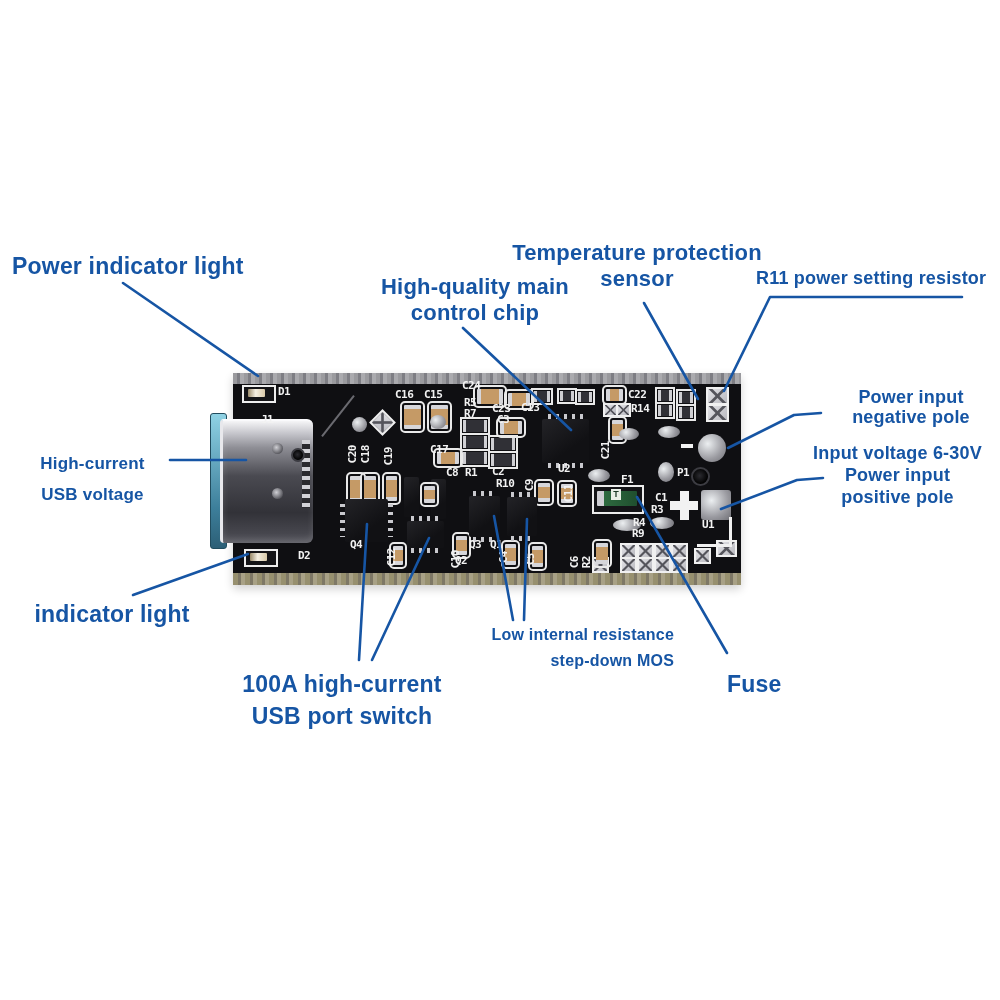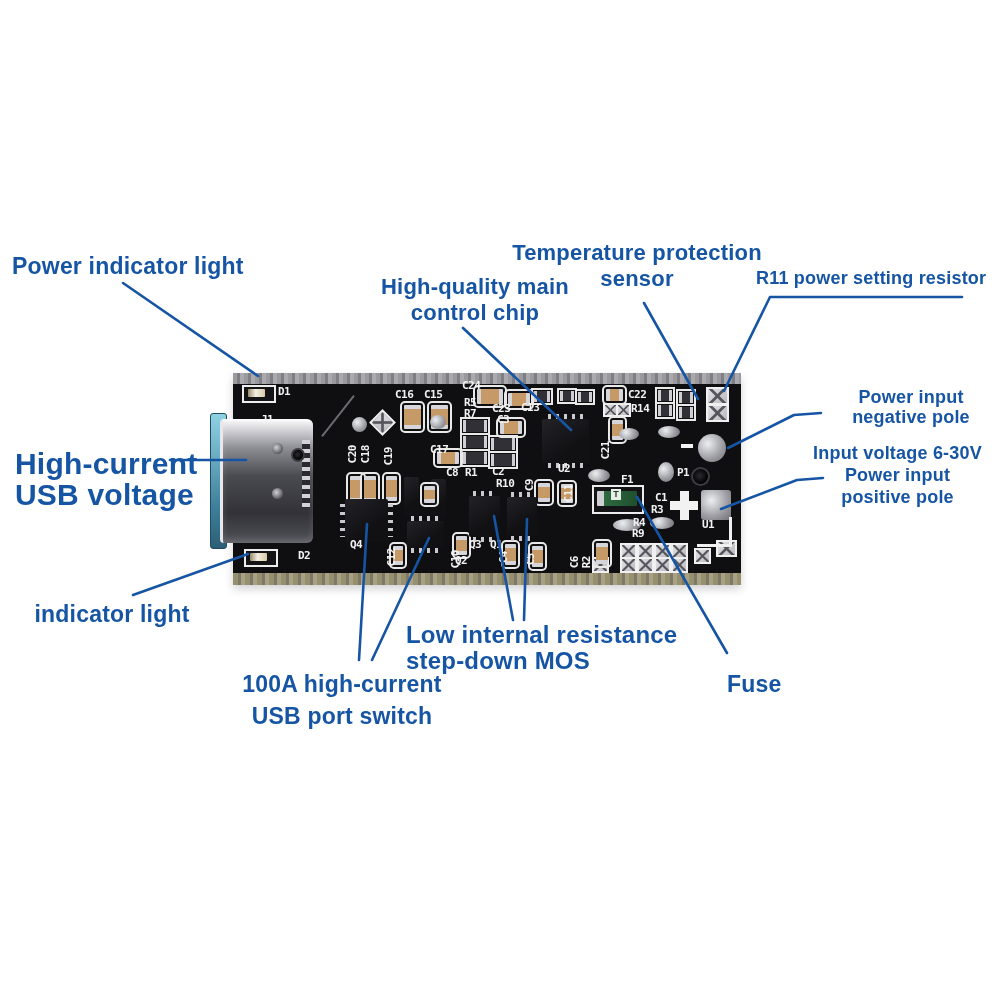--- a/index.html
+++ b/index.html
@@ -4,24 +4,24 @@
 <style>
   html,body{margin:0;padding:0;background:#fff;}
   .stage{position:relative;width:1000px;height:1000px;background:#ffffff;overflow:hidden;
          font-family:"Liberation Sans",sans-serif;}
   :root{--blue:#1655a4;--board:#0f0f12;}
 
   
   .ann{position:absolute;color:var(--blue);font-weight:600;letter-spacing:.2px;}
   .ann div{white-space:nowrap;}
   .a-power{left:12px;top:253px;font-size:23px;}
-  .a-usb{left:15px;top:448px;width:155px;text-align:center;font-size:30px;line-height:31px;}
+  .a-usb{left:15px;top:448px;width:155px;text-align:center;font-size:17px;line-height:31px;}
   .a-fast{left:28px;top:599px;width:168px;text-align:center;font-size:23px;line-height:31px;}
   .a-100a{left:238px;top:668px;width:208px;text-align:center;font-size:23px;line-height:32px;}
-  .a-mos{left:406px;top:622px;width:268px;text-align:left;font-size:24px;line-height:26px;}
+  .a-mos{left:406px;top:622px;width:268px;text-align:right;font-size:16px;line-height:26px;}
   .a-fuse{left:727px;top:671px;font-size:23px;}
   .a-chip{left:372px;top:274px;width:206px;text-align:center;font-size:22px;line-height:26px;}
   .a-temp{left:502px;top:240px;width:270px;text-align:center;font-size:22px;line-height:26px;}
   .a-r11{left:756px;top:268px;font-size:18px;}
   .a-neg{left:830px;top:387px;width:162px;text-align:center;font-size:18px;line-height:20px;}
   .a-pos{left:800px;top:442px;width:195px;text-align:center;font-size:18px;line-height:22px;}
 
   
   svg.leads{position:absolute;left:0;top:0;width:1000px;height:1000px;pointer-events:none;}
   svg.leads polyline{fill:none;stroke:var(--blue);stroke-width:2.6;stroke-linecap:round;stroke-linejoin:round;}

